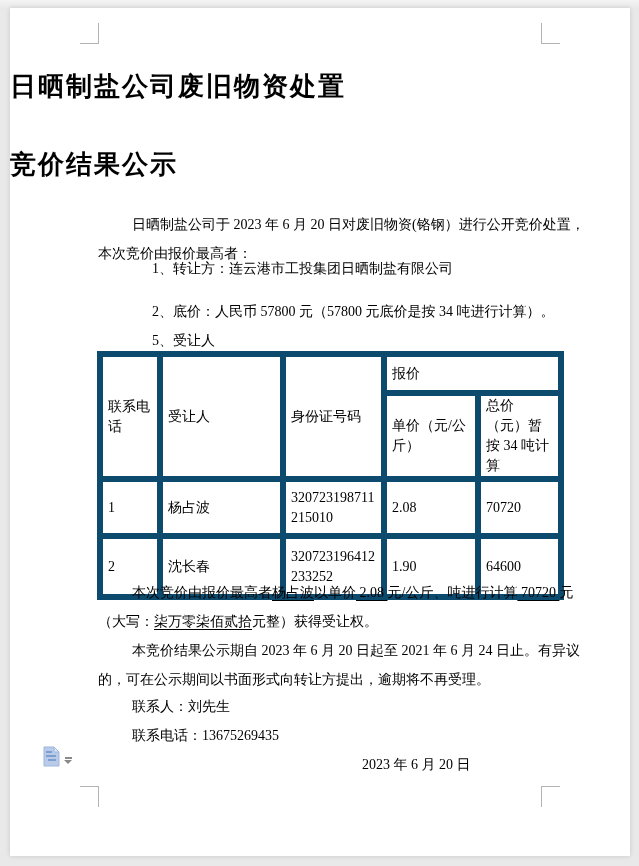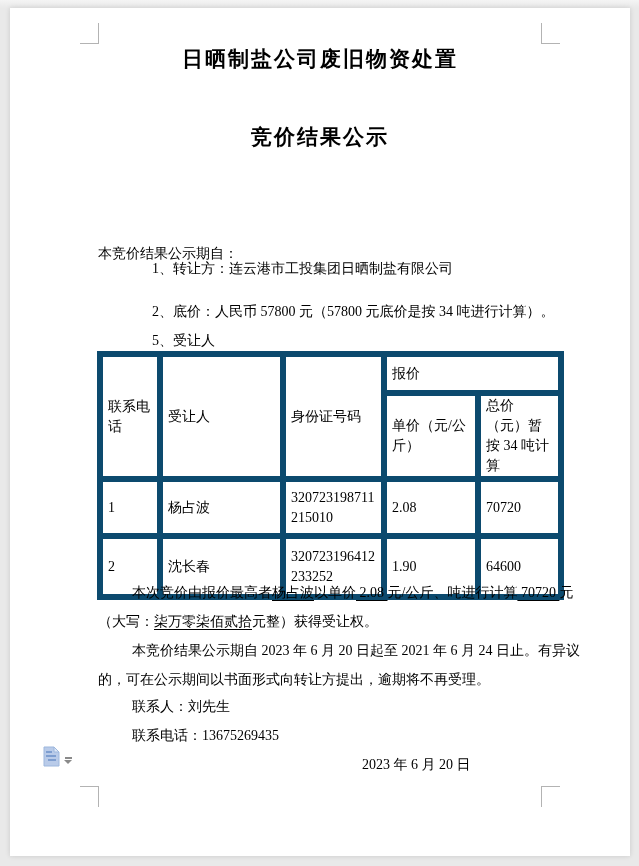--- a/index.html
+++ b/index.html
@@ -19,24 +19,25 @@
   }
   
   .crop { position: absolute; width: 18px; height: 20px; }
   .crop.tl { left: 70px;  top: 15px;  border-right: 1px solid #b3b3b3; border-bottom: 1px solid #b3b3b3; }
   .crop.tr { left: 531px; top: 15px;  border-left: 1px solid #b3b3b3;  border-bottom: 1px solid #b3b3b3; }
   .crop.bl { left: 70px;  top: 778px; border-right: 1px solid #b3b3b3; border-top: 1px solid #b3b3b3; }
   .crop.br { left: 531px; top: 778px; border-left: 1px solid #b3b3b3;  border-top: 1px solid #b3b3b3; }
 
   .doc-title, .doc-subtitle {
     position: absolute; left: 0; right: 0;
-    text-align: center;
-    font-size: 21px; font-weight: bold;
+    text-align: left;
+    font-size: 26px; font-weight: bold;
     letter-spacing: 2px;
     line-height: 30px;
+    margin-top: 28px;
   }
   .doc-title    { top: 36px; }
   .doc-subtitle { top: 114px; }
 
   .bodyline {
     position: absolute; left: 88px; width: 443px;
     font-size: 14px; line-height: 29px;
     white-space: nowrap;
   }
   .indent2 { text-indent: 34px; }
@@ -90,21 +91,22 @@
   <div class="page">
 
     <div class="crop tl"></div>
     <div class="crop tr"></div>
     <div class="crop bl"></div>
     <div class="crop br"></div>
 
     <div class="doc-title">日晒制盐公司废旧物资处置</div>
     <div class="doc-subtitle">竞价结果公示</div>
 
-    <div class="bodyline" style="top:231px">本竞价结果公示期自：</div>
+    <div class="bodyline indent2" style="top:202px">日晒制盐公司于 2023 年 6 月 20 日对废旧物资(铬钢）进行公开竞价处置，</div>
+    <div class="bodyline" style="top:231px">本次竞价由报价最高者：</div>
 
     <div class="bodyline indent4" style="top:246px">1、转让方：连云港市工投集团日晒制盐有限公司</div>
     <div class="bodyline indent4" style="top:289px">2、底价：人民币 57800 元（57800 元底价是按 34 吨进行计算）。</div>
     <div class="bodyline indent4" style="top:318px">5、受让人</div>
 
     <table class="bid-table">
       <colgroup>
         <col style="width:60px">
           <col style="width:123px">
           <col style="width:101px">

